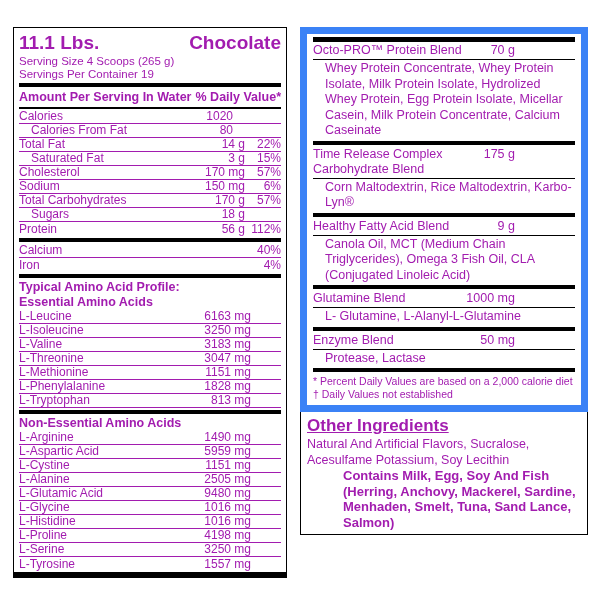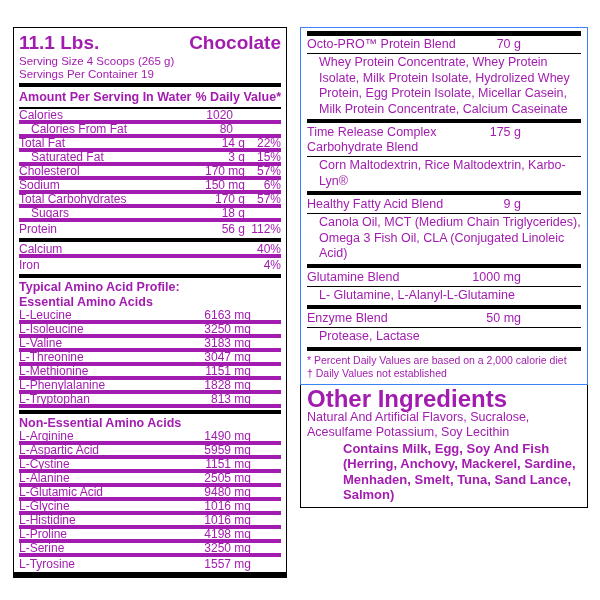--- a/index.html
+++ b/index.html
@@ -21,45 +21,45 @@
   }
   .nl-title { display:flex; justify-content:space-between; align-items:baseline;
     font-size:19px; font-weight:bold; line-height:24px; }
   .nl-serving { font-size:11.5px; line-height:13px; }
   .bar { height:4px; background:#000; margin:2px 0; }
   .bar2 { height:2px; background:#000; margin:1px 0; }
   .bar-bottom { height:5px; background:#000; margin:1px -5px 0 -5px; }
   .nl-header { display:flex; justify-content:space-between;
     font-weight:bold; font-size:12.5px; line-height:15px; padding:1px 0; }
   .nrow { display:flex; align-items:center; height:14px;
-    font-size:12px; line-height:13px; border-bottom:4px solid #a21caf; }
+    font-size:12px; line-height:13px; border-bottom:1px solid #a21caf; }
   .nrow .lbl { flex:1; white-space:nowrap; }
   .nrow .amt { min-width:56px; text-align:right; white-space:nowrap; }
   .nrow .dv  { width:36px; text-align:right; white-space:nowrap; }
   .nrow.ind .lbl { padding-left:12px; }
   .nrow.nb { border-bottom:none; }
   .nrow .amt.pad { padding-right:12px; }
   .sec-title { font-weight:bold; font-size:12.5px; line-height:15px; }
   .amino .amt { padding-right:30px; }
   
   .right-col { position:absolute; left:300px; top:27px; width:288px; }
-  .sup-box { border:1px solid #3b82f6; background:#fff; padding:3px 6px 4px 6px; }
+  .sup-box { border:7px solid #3b82f6; background:#fff; padding:3px 6px 4px 6px; }
   .topbar { height:5px; background:#000; margin:0 0 1px 0; }
   .blend-head { border-bottom:1px solid #000; padding-bottom:1px; }
   .blend-row { display:flex; justify-content:space-between;
     font-size:12.5px; line-height:15px; }
   .blend-row .blend-amt { margin-right:60px; white-space:nowrap; }
   .blend-line2 { font-size:12.5px; line-height:15px; }
   .blend-line2:empty { display:none; }
   .blend-ing { padding-left:12px; font-size:12.5px; line-height:15.5px; padding-top:1px; }
   .blend-sep { height:4px; background:#000; margin:2px 0; }
   .footnotes { font-size:10.5px; line-height:13px; padding-top:1px; }
   .oi-box { border:1px solid #000; border-top:none; background:#fff;
     padding:2px 6px 4px 6px; }
-  .oi-title { font-size:24px; font-weight:bold; line-height:23px; }
+  .oi-title { font-size:17px; font-weight:bold; line-height:23px;text-decoration:underline; }
   .oi-body { font-size:12.5px; line-height:15.5px; }
   .oi-allergen { font-size:13px; font-weight:bold; line-height:15.5px;margin-left:36px; }
 </style>
 </head>
 <body>
 
 <div class="canvas">
 
   <div class="nl-box">
     <div class="nl-title">

